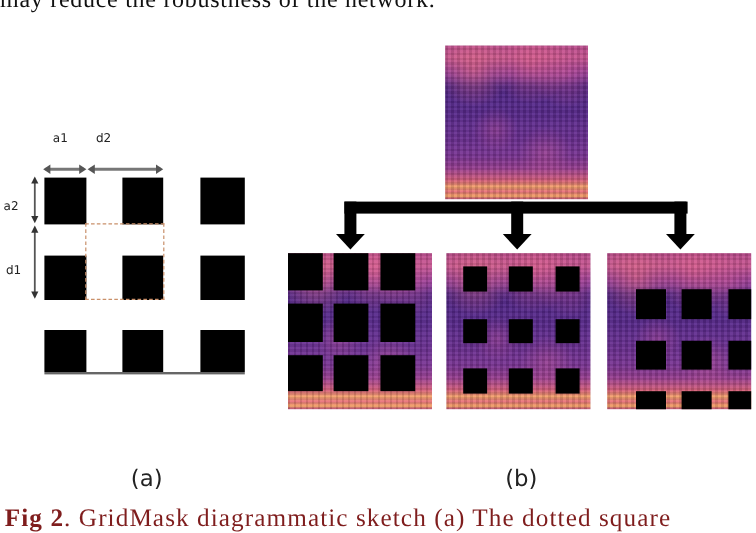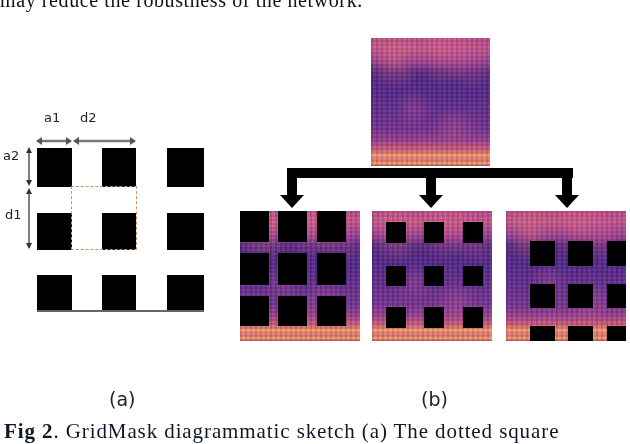--- a/index.html
+++ b/index.html
@@ -1,21 +1,21 @@
 <!DOCTYPE html>
 <html><head>
 <meta charset="utf-8">
 <style>
   html, body { margin:0; padding:0; background:#ffffff; }
   body { width:630px; height:444px; position:relative; overflow:hidden; font-family:"DejaVu Sans", sans-serif; }
   .abs { position:absolute; }
   .top-text { left:0; top:-11px; width:630px; font-family:"Liberation Serif", serif; font-size:20px; color:#111; white-space:nowrap; letter-spacing:0.6px; }
-  .caption { left:4px; top:419px; font-family:"Liberation Serif", serif; font-size:21px; color:#0f172a; white-space:nowrap; letter-spacing:0.9px; }
+  .caption { left:4px; top:419px; font-family:"Liberation Serif", serif; font-size:21px; color:#7f1d1d; white-space:nowrap; letter-spacing:0.9px; }
   .caption b { font-weight:bold; }
-  .label { font-size:13px; color:#222; }
+  .label { font-size:10px; color:#222; }
   .sub-label { font-size:19px; color:#222; }
 
   
   .spec {
     background:
       radial-gradient(circle at 20% 15%, rgba(240,110,130,0.55) 0, rgba(240,110,130,0) 22%),
       radial-gradient(circle at 60% 12%, rgba(235,100,140,0.55) 0, rgba(235,100,140,0) 25%),
       radial-gradient(circle at 85% 18%, rgba(220,90,150,0.45) 0, rgba(220,90,150,0) 20%),
       radial-gradient(circle at 35% 55%, rgba(200,80,150,0.35) 0, rgba(200,80,150,0) 18%),
       radial-gradient(circle at 70% 70%, rgba(210,90,150,0.35) 0, rgba(210,90,150,0) 18%),
@@ -55,22 +55,22 @@
   <div class="abs label" style="left:80px;top:110px">d2</div>
 
   <svg class="abs" style="left:22px;top:144px" width="16" height="110">
     <line x1="7" y1="5" x2="7" y2="40" stroke="#555" stroke-width="1.5"></line>
     <polygon points="7,3 4,9 10,9" fill="#333"></polygon>
     <polygon points="7,42 4,36 10,36" fill="#333"></polygon>
     <line x1="7" y1="46" x2="7" y2="103" stroke="#555" stroke-width="1.5"></line>
     <polygon points="7,44 4,50 10,50" fill="#333"></polygon>
     <polygon points="7,105 4,99 10,99" fill="#333"></polygon>
   </svg>
-  <div class="abs label" style="left:3px;top:148px">a2</div>
-  <div class="abs label" style="left:5px;top:207px">d1</div>
+  <div class="abs label" style="left:3px;top:167px">a2</div>
+  <div class="abs label" style="left:5px;top:220px">d1</div>
 
   <div class="abs" style="left:37px;top:148px;width:167px;height:164px;background:#fff;border-bottom:2px solid #666;box-sizing:border-box">
 
     <div class="blk" style="left:0;top:0;width:35px;height:39px"></div>
     <div class="blk" style="left:65px;top:0;width:34px;height:39px"></div>
     <div class="blk" style="left:130px;top:0;width:37px;height:39px"></div>
 
     <div class="blk" style="left:0;top:65px;width:35px;height:37px"></div>
     <div class="blk" style="left:65px;top:65px;width:34px;height:37px"></div>
     <div class="blk" style="left:130px;top:65px;width:37px;height:37px"></div>

